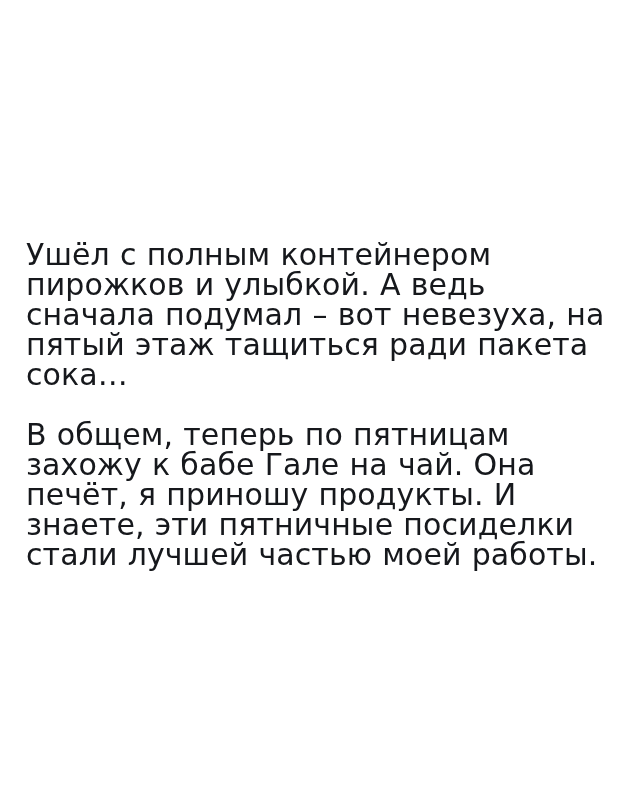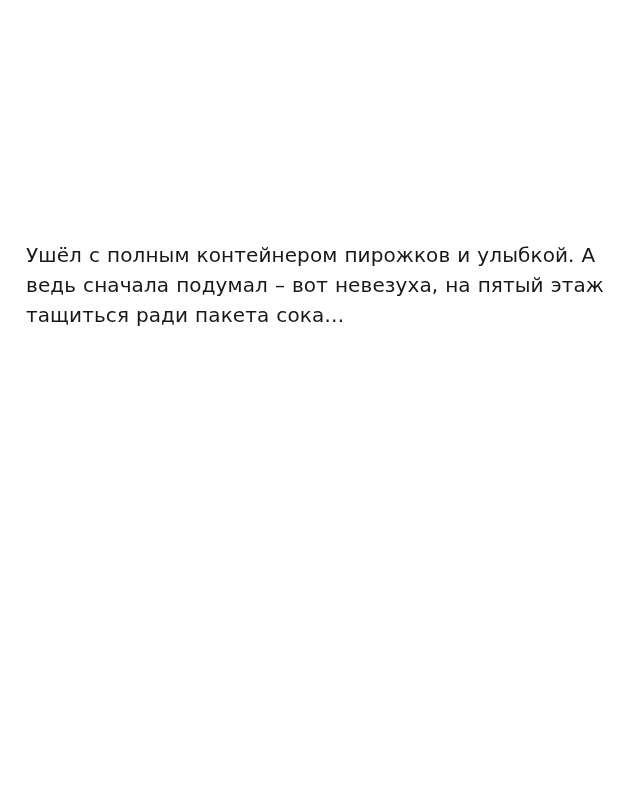--- a/index.html
+++ b/index.html
@@ -21,31 +21,32 @@
     box-sizing: border-box;
   }
   .text-block {
     position: absolute;
     left: 26px;
     top: 240px;
     width: 592px;
   }
   .paragraph {
     margin: 0;
-    font-size: 20px;
+    font-size: 30px;
     line-height: 30px;
     color: #16181c;
     letter-spacing: 0.1px;
     font-weight: 400;
     word-spacing: 0.5px;
   }
   .paragraph + .paragraph {
     margin-top: 30px;
   }
 </style>
 </head>
 <body>
 
 <div class="page">
   <div class="text-block">
     <p class="paragraph">Ушёл с полным контейнером пирожков и улыбкой. А ведь сначала подумал – вот невезуха, на пятый этаж тащиться ради пакета сока…</p>
+    <p class="paragraph">В общем, теперь по пятницам захожу к бабе Гале на чай. Она печёт, я приношу продукты. И знаете, эти пятничные посиделки стали лучшей частью моей работы.</p>
   </div>
 </div>
 
 </body></html>

